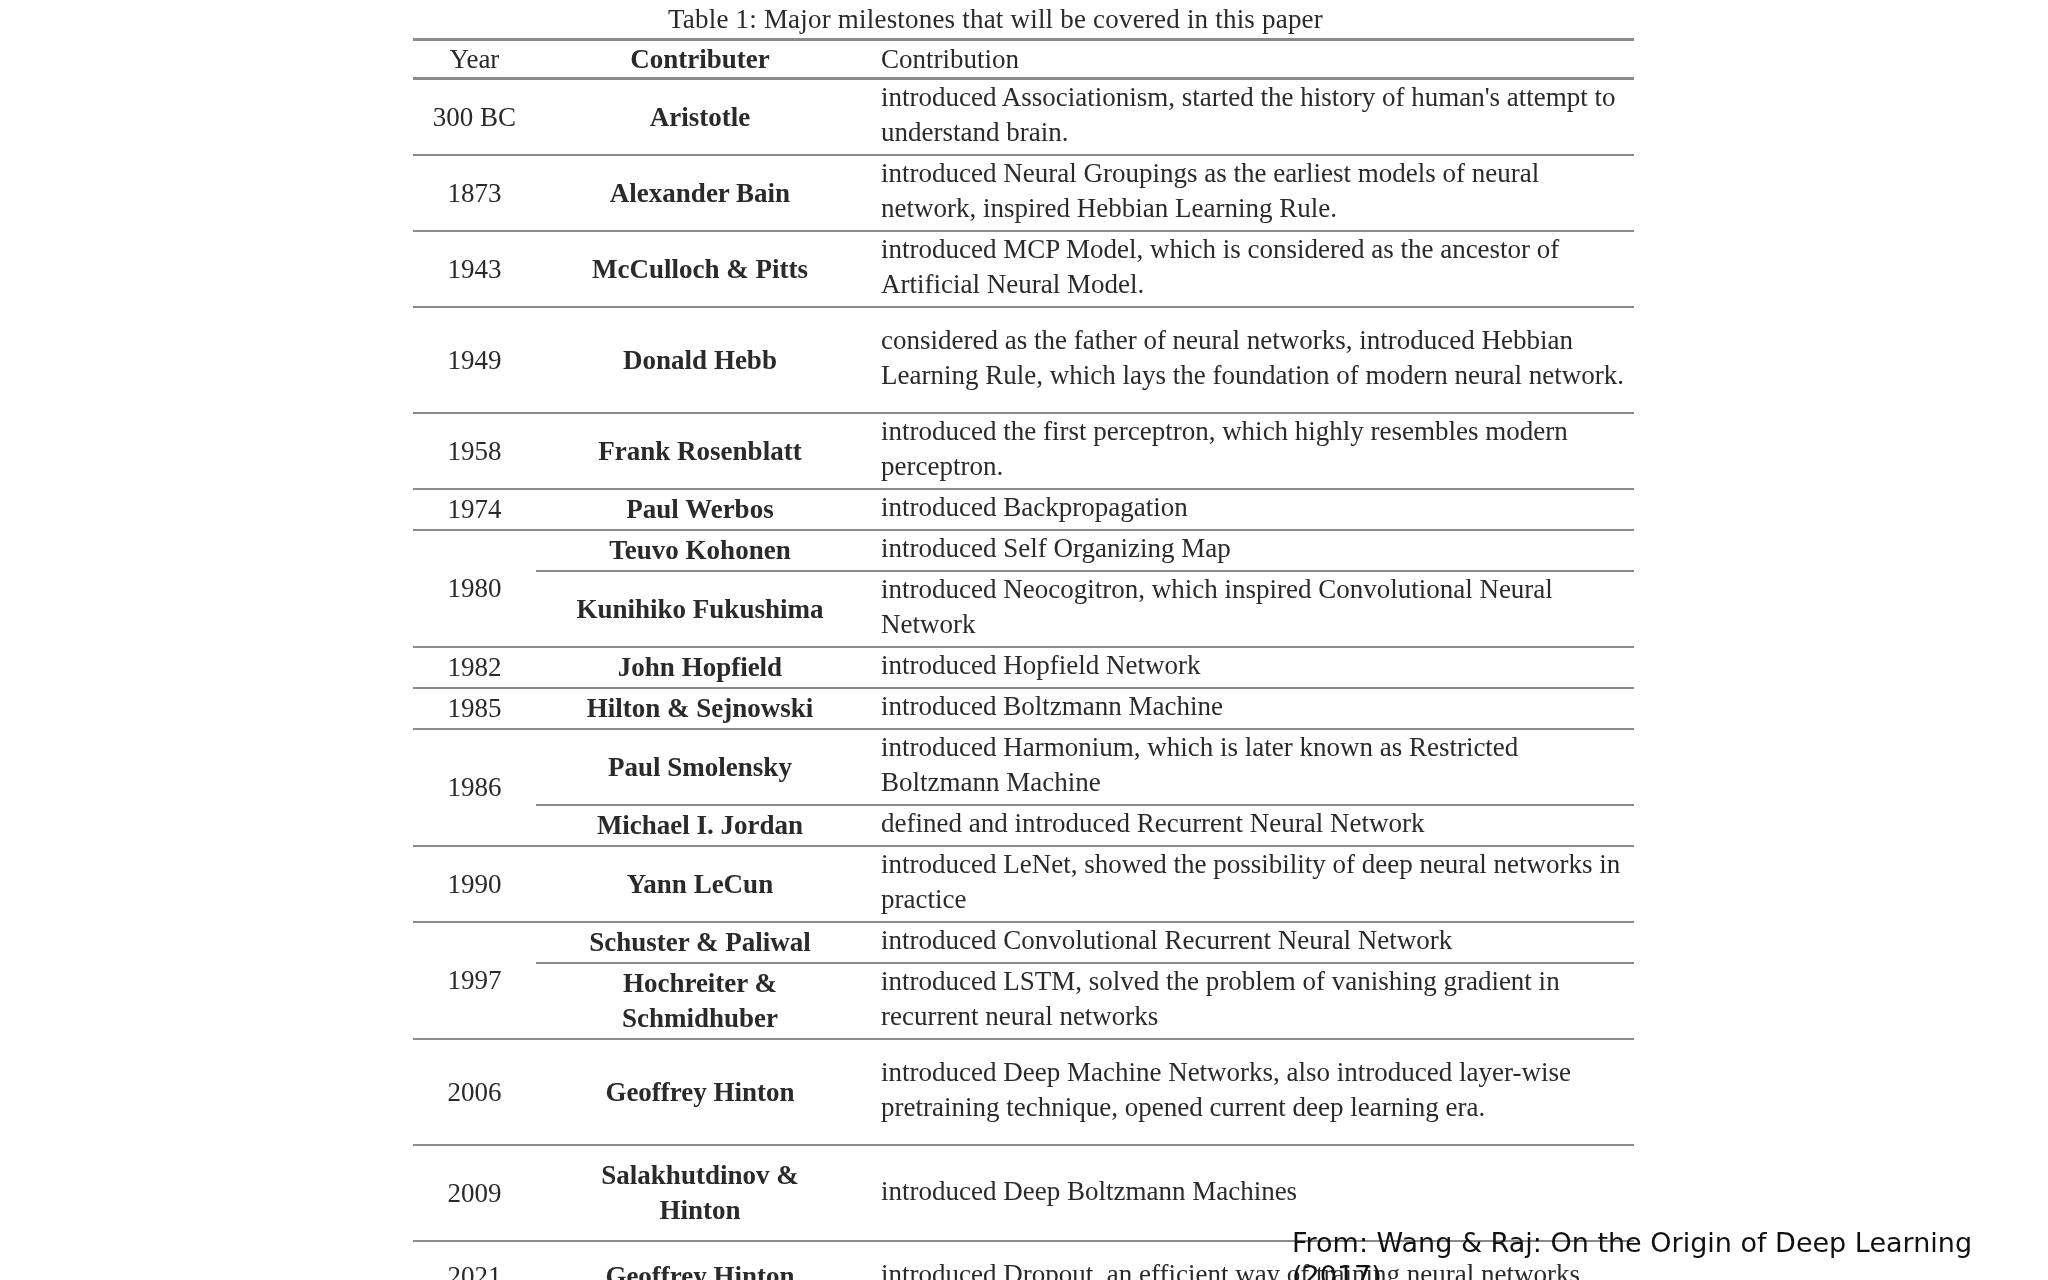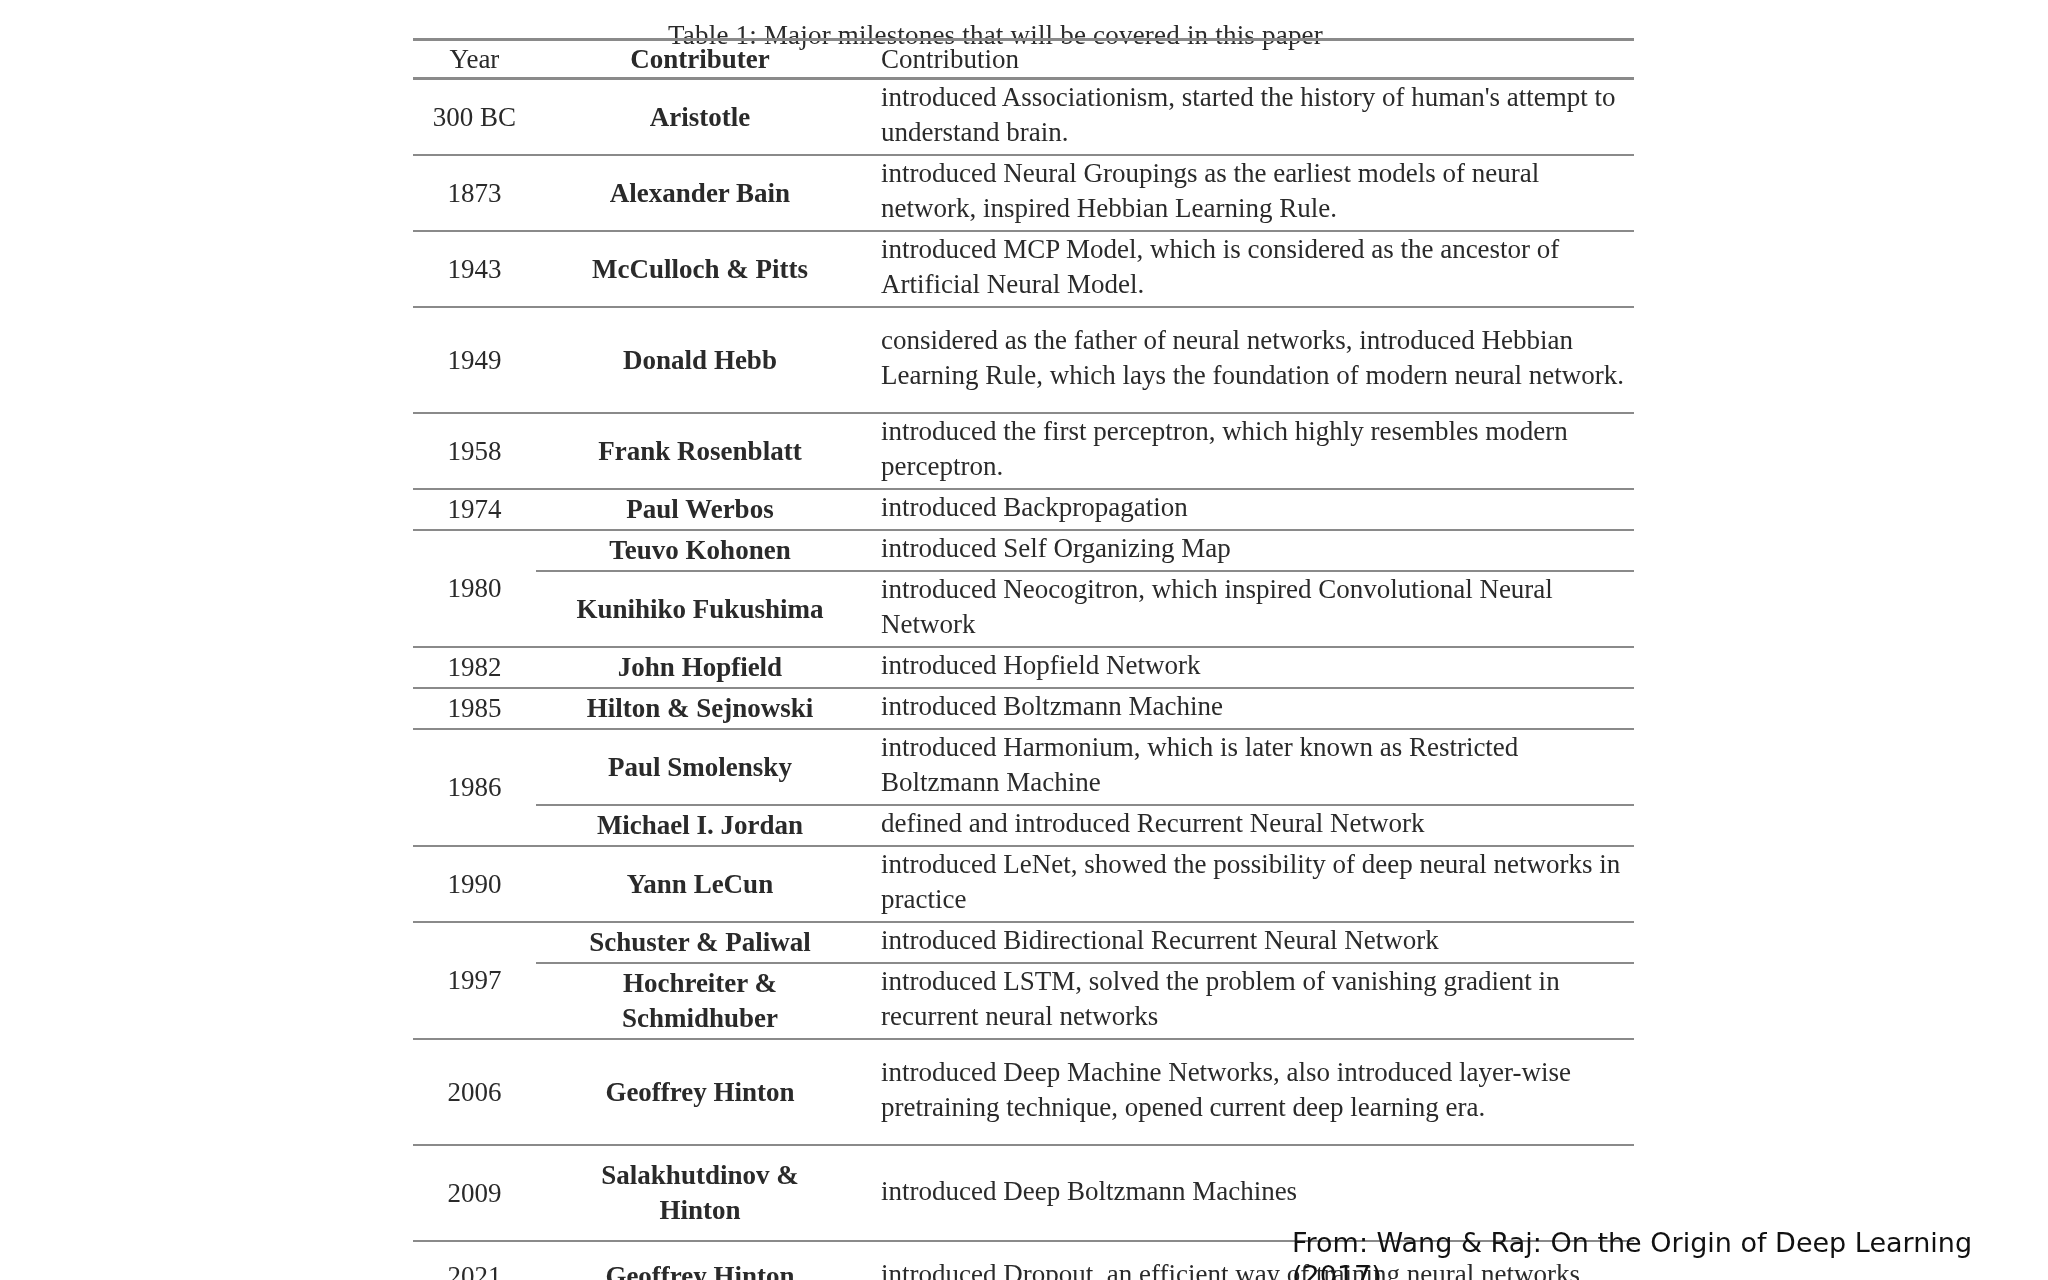--- a/index.html
+++ b/index.html
@@ -1,21 +1,21 @@
 <!DOCTYPE html>
 <html><head>
 <meta charset="utf-8">
 <style>
   html, body { margin: 0; padding: 0; }
   body {
     width: 2048px; height: 1280px; background: #ffffff; position: relative; overflow: hidden;
     font-family: "DejaVu Serif", "Liberation Serif", serif; color: #2a2a2a;
   }
   .caption {
-    position: absolute; left: 413px; width: 1221px; top: 20px; text-align: center;
+    position: absolute; left: 413px; width: 1221px; top: 4px; text-align: center;
     font-family: "Liberation Serif", serif; font-size: 27px; letter-spacing: 0.2px;
   }
   .caption span { position: relative; left: -28px; }
   table.milestones {
     position: absolute; left: 413px; top: 38px; width: 1221px;
     border-collapse: collapse; table-layout: fixed;
     font-family: "Liberation Serif", serif; font-size: 27px; line-height: 35px;
     border-top: 3px solid #8a8a8a; border-bottom: 3px solid #000000;
   }
   table.milestones col.c-year { width: 123px; }
@@ -113,21 +113,21 @@
       <td class="desc">defined and introduced Recurrent Neural Network</td>
     </tr>
     <tr class="grp-top" style="height:71px">
       <td class="year">1990</td>
       <td class="contrib">Yann LeCun</td>
       <td class="desc">introduced LeNet, showed the possibility of deep neural networks in practice</td>
     </tr>
     <tr class="grp-top" style="height:36px">
       <td class="year" rowspan="2">1997</td>
       <td class="contrib">Schuster &amp; Paliwal</td>
-      <td class="desc">introduced Bidirectional Recurrent Neural Network</td>
+      <td class="desc">introduced Convolutional Recurrent Neural Network</td>
     </tr>
     <tr class="sub" style="height:72px">
       <td class="contrib" style="padding: 0 80px; text-align: center;">Hochreiter &amp; Schmidhuber</td>
       <td class="desc">introduced LSTM, solved the problem of vanishing gradient in recurrent neural networks</td>
     </tr>
     <tr class="grp-top" style="height:106px">
       <td class="year">2006</td>
       <td class="contrib">Geoffrey Hinton</td>
       <td class="desc">introduced Deep Machine Networks, also introduced layer-wise pretraining technique, opened current deep learning era.</td>
     </tr>

